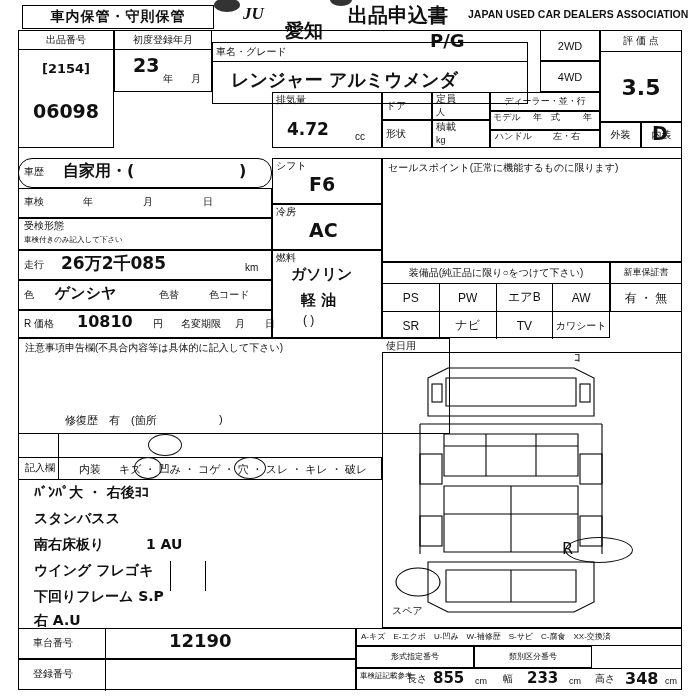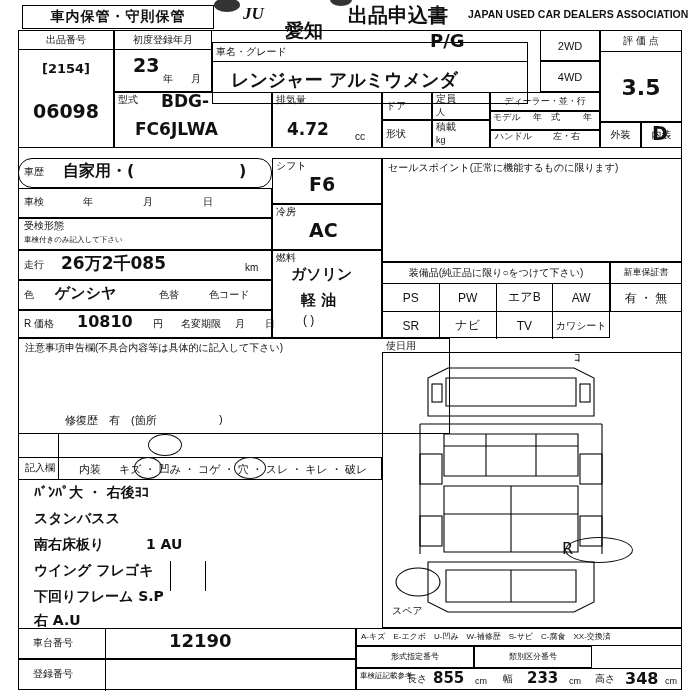--- a/index.html
+++ b/index.html
@@ -72,25 +72,20 @@
   </div>
   <div class="b bx" style="left:540px;top:61px;width:60px;height:31px;">
     <div class="t11 ctr" style="height:29px;">4WD</div>
   </div>
 
   <div class="b bx" style="left:600px;top:30px;width:82px;height:92px;">
     <div class="lbl ctr" style="height:20px;border-bottom:1px solid #000;">評 価 点</div>
     <div class="ctr hw" style="height:70px;font-size:22px;">3.5</div>
   </div>
 
-  <div class="b bx" style="left:114px;top:92px;width:158px;height:56px;">
-    <div class="lbl" style="position:absolute;left:3px;top:2px;">型式</div>
-    <div class="hw" style="position:absolute;left:46px;top:-2px;font-size:17px;">BDG-</div>
-    <div class="hw" style="position:absolute;left:20px;top:26px;font-size:17px;">FC6JLWA</div>
-  </div>
 
   <div class="b bx" style="left:272px;top:92px;width:110px;height:56px;">
     <div class="lbl" style="position:absolute;left:3px;top:2px;">排気量</div>
     <div class="hw" style="position:absolute;left:14px;top:26px;font-size:17px;">4.72</div>
     <div class="t10" style="position:absolute;left:82px;top:38px;">cc</div>
   </div>
 
   <div class="b bx" style="left:382px;top:92px;width:50px;height:28px;">
     <div class="lbl lft" style="height:26px;padding-left:3px;">ドア</div>
   </div>

